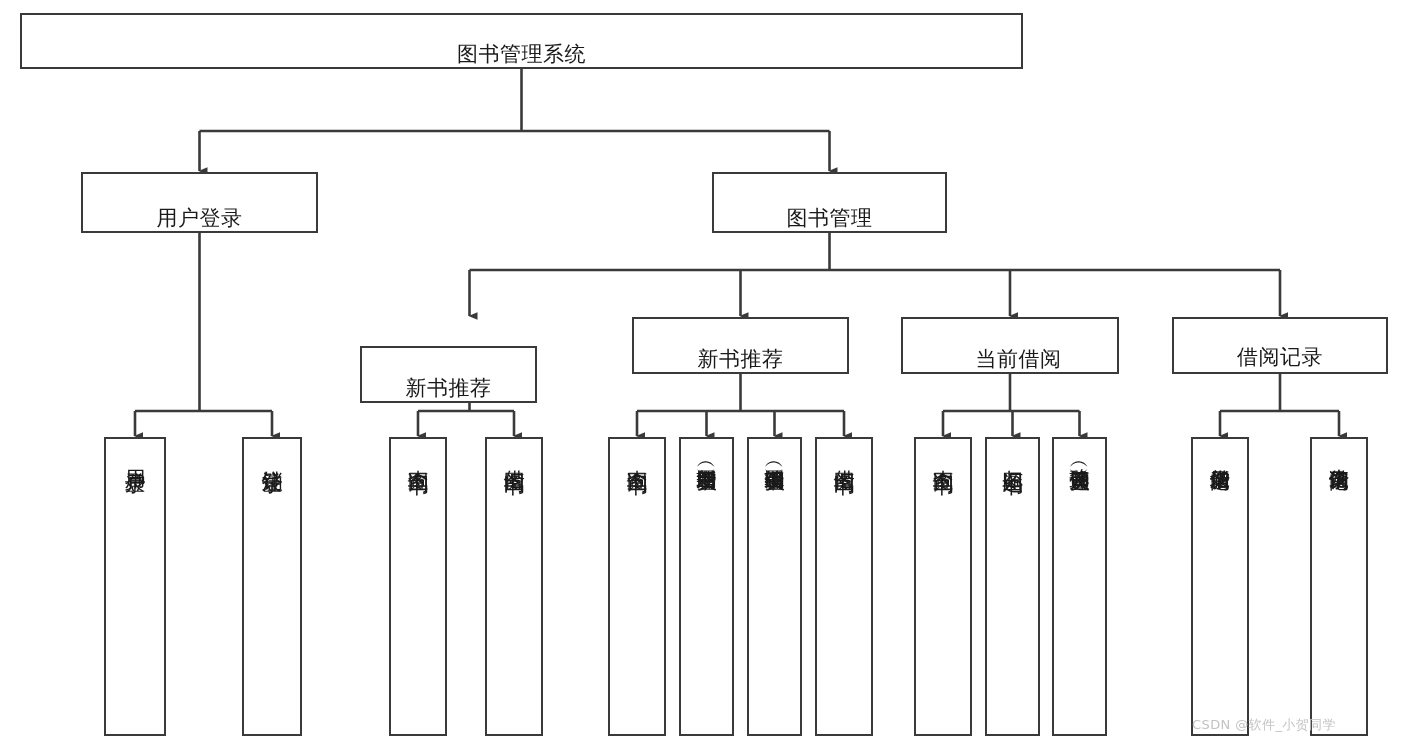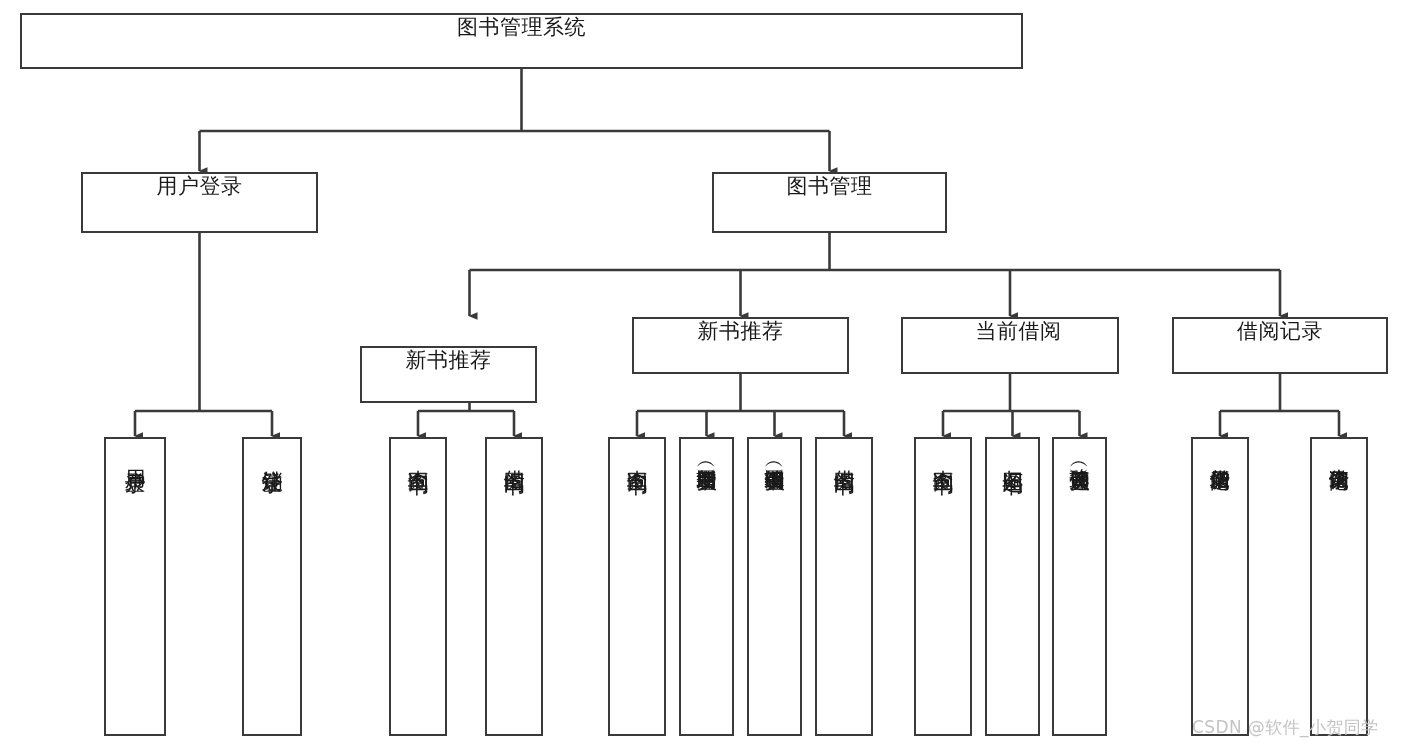--- a/index.html
+++ b/index.html
@@ -23,21 +23,21 @@
     top: 0;
     width: 1405px;
     height: 747px;
   }
   .node {
     position: absolute;
     box-sizing: border-box;
     border: 2px solid #3a3a3a;
     background: #ffffff;
     display: flex;
-    align-items: flex-start;
+    align-items: flex-end;
     justify-content: center;
     color: #1a1a1a;
   }
   .node-label {
     display: block;
     text-align: center;
     line-height: 1.18;
     white-space: pre-wrap;
   }
   .node.horizontal .node-label {
@@ -56,21 +56,21 @@
     letter-spacing: 1.5px;
     white-space: nowrap;
   }
   .node.vertical.tight .node-label {
     font-size: 20px;
     letter-spacing: 0.5px;
   }
   .watermark {
     position: absolute;
     color: #c3c3c3;
-    font-size: 17px;
+    font-size: 13px;
     letter-spacing: 0.4px;
     white-space: nowrap;
     pointer-events: none;
   }
 </style>
 </head>
 <body>
 
 <div id="canvas">
 
@@ -129,21 +129,21 @@
       </div>
       <div class="node horizontal" style="left: 360px; top: 330px; width: 177px; height: 57px; margin-top: 16px;">
         <span class="node-label">新书推荐</span>
       </div>
       <div class="node horizontal" style="left: 632px; top: 317px; width: 217px; height: 57px;">
         <span class="node-label">新书推荐</span>
       </div>
       <div class="node horizontal" style="left: 901px; top: 317px; width: 218px; height: 57px; padding-left: 17px;">
         <span class="node-label">当前借阅</span>
       </div>
-      <div class="node horizontal" style="left: 1172px; top: 317px; width: 216px; height: 57px;">
+      <div class="node horizontal" style="left: 1172px; top: 317px; width: 216px; height: 57px; font-family: Liberation Mono, monospace;">
         <span class="node-label">借阅记录</span>
       </div>
       <div class="node vertical" style="left: 104px; top: 437px; width: 62px; height: 299px;">
         <span class="node-label">用户登录</span>
       </div>
       <div class="node vertical" style="left: 242px; top: 437px; width: 60px; height: 299px;">
         <span class="node-label">注销登录</span>
       </div>
       <div class="node vertical" style="left: 389px; top: 437px; width: 58px; height: 299px;">
         <span class="node-label">查询图书</span>

